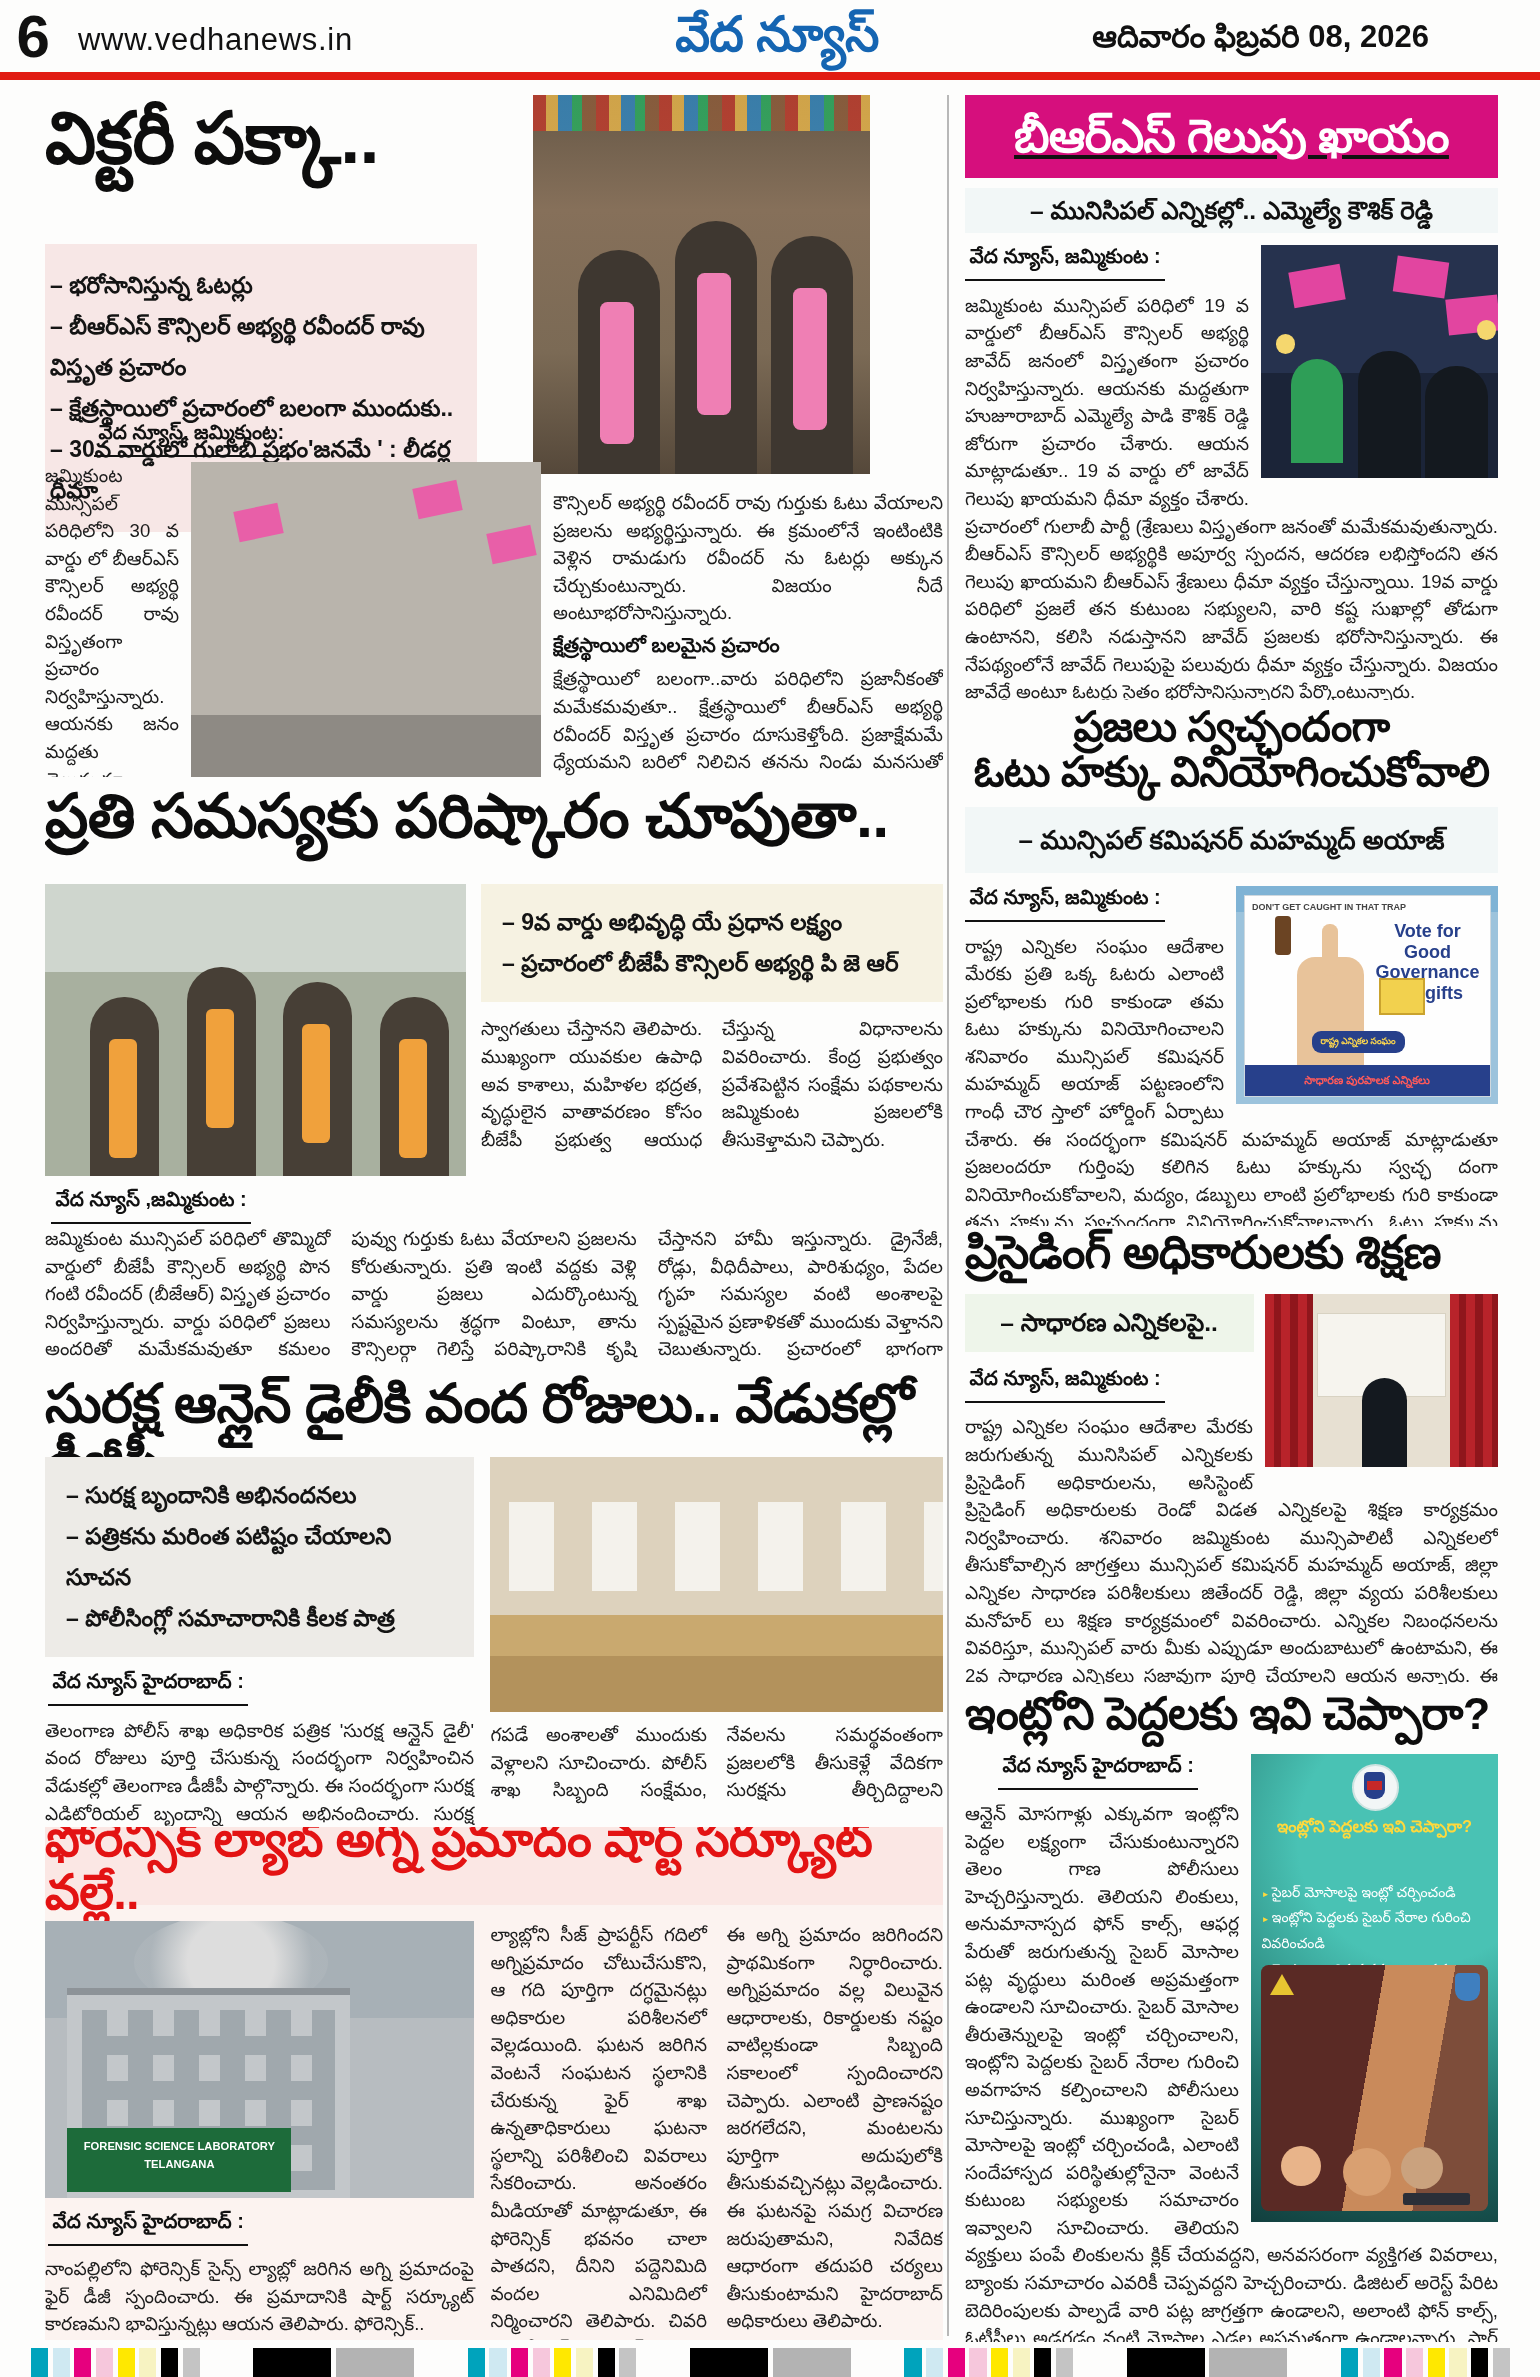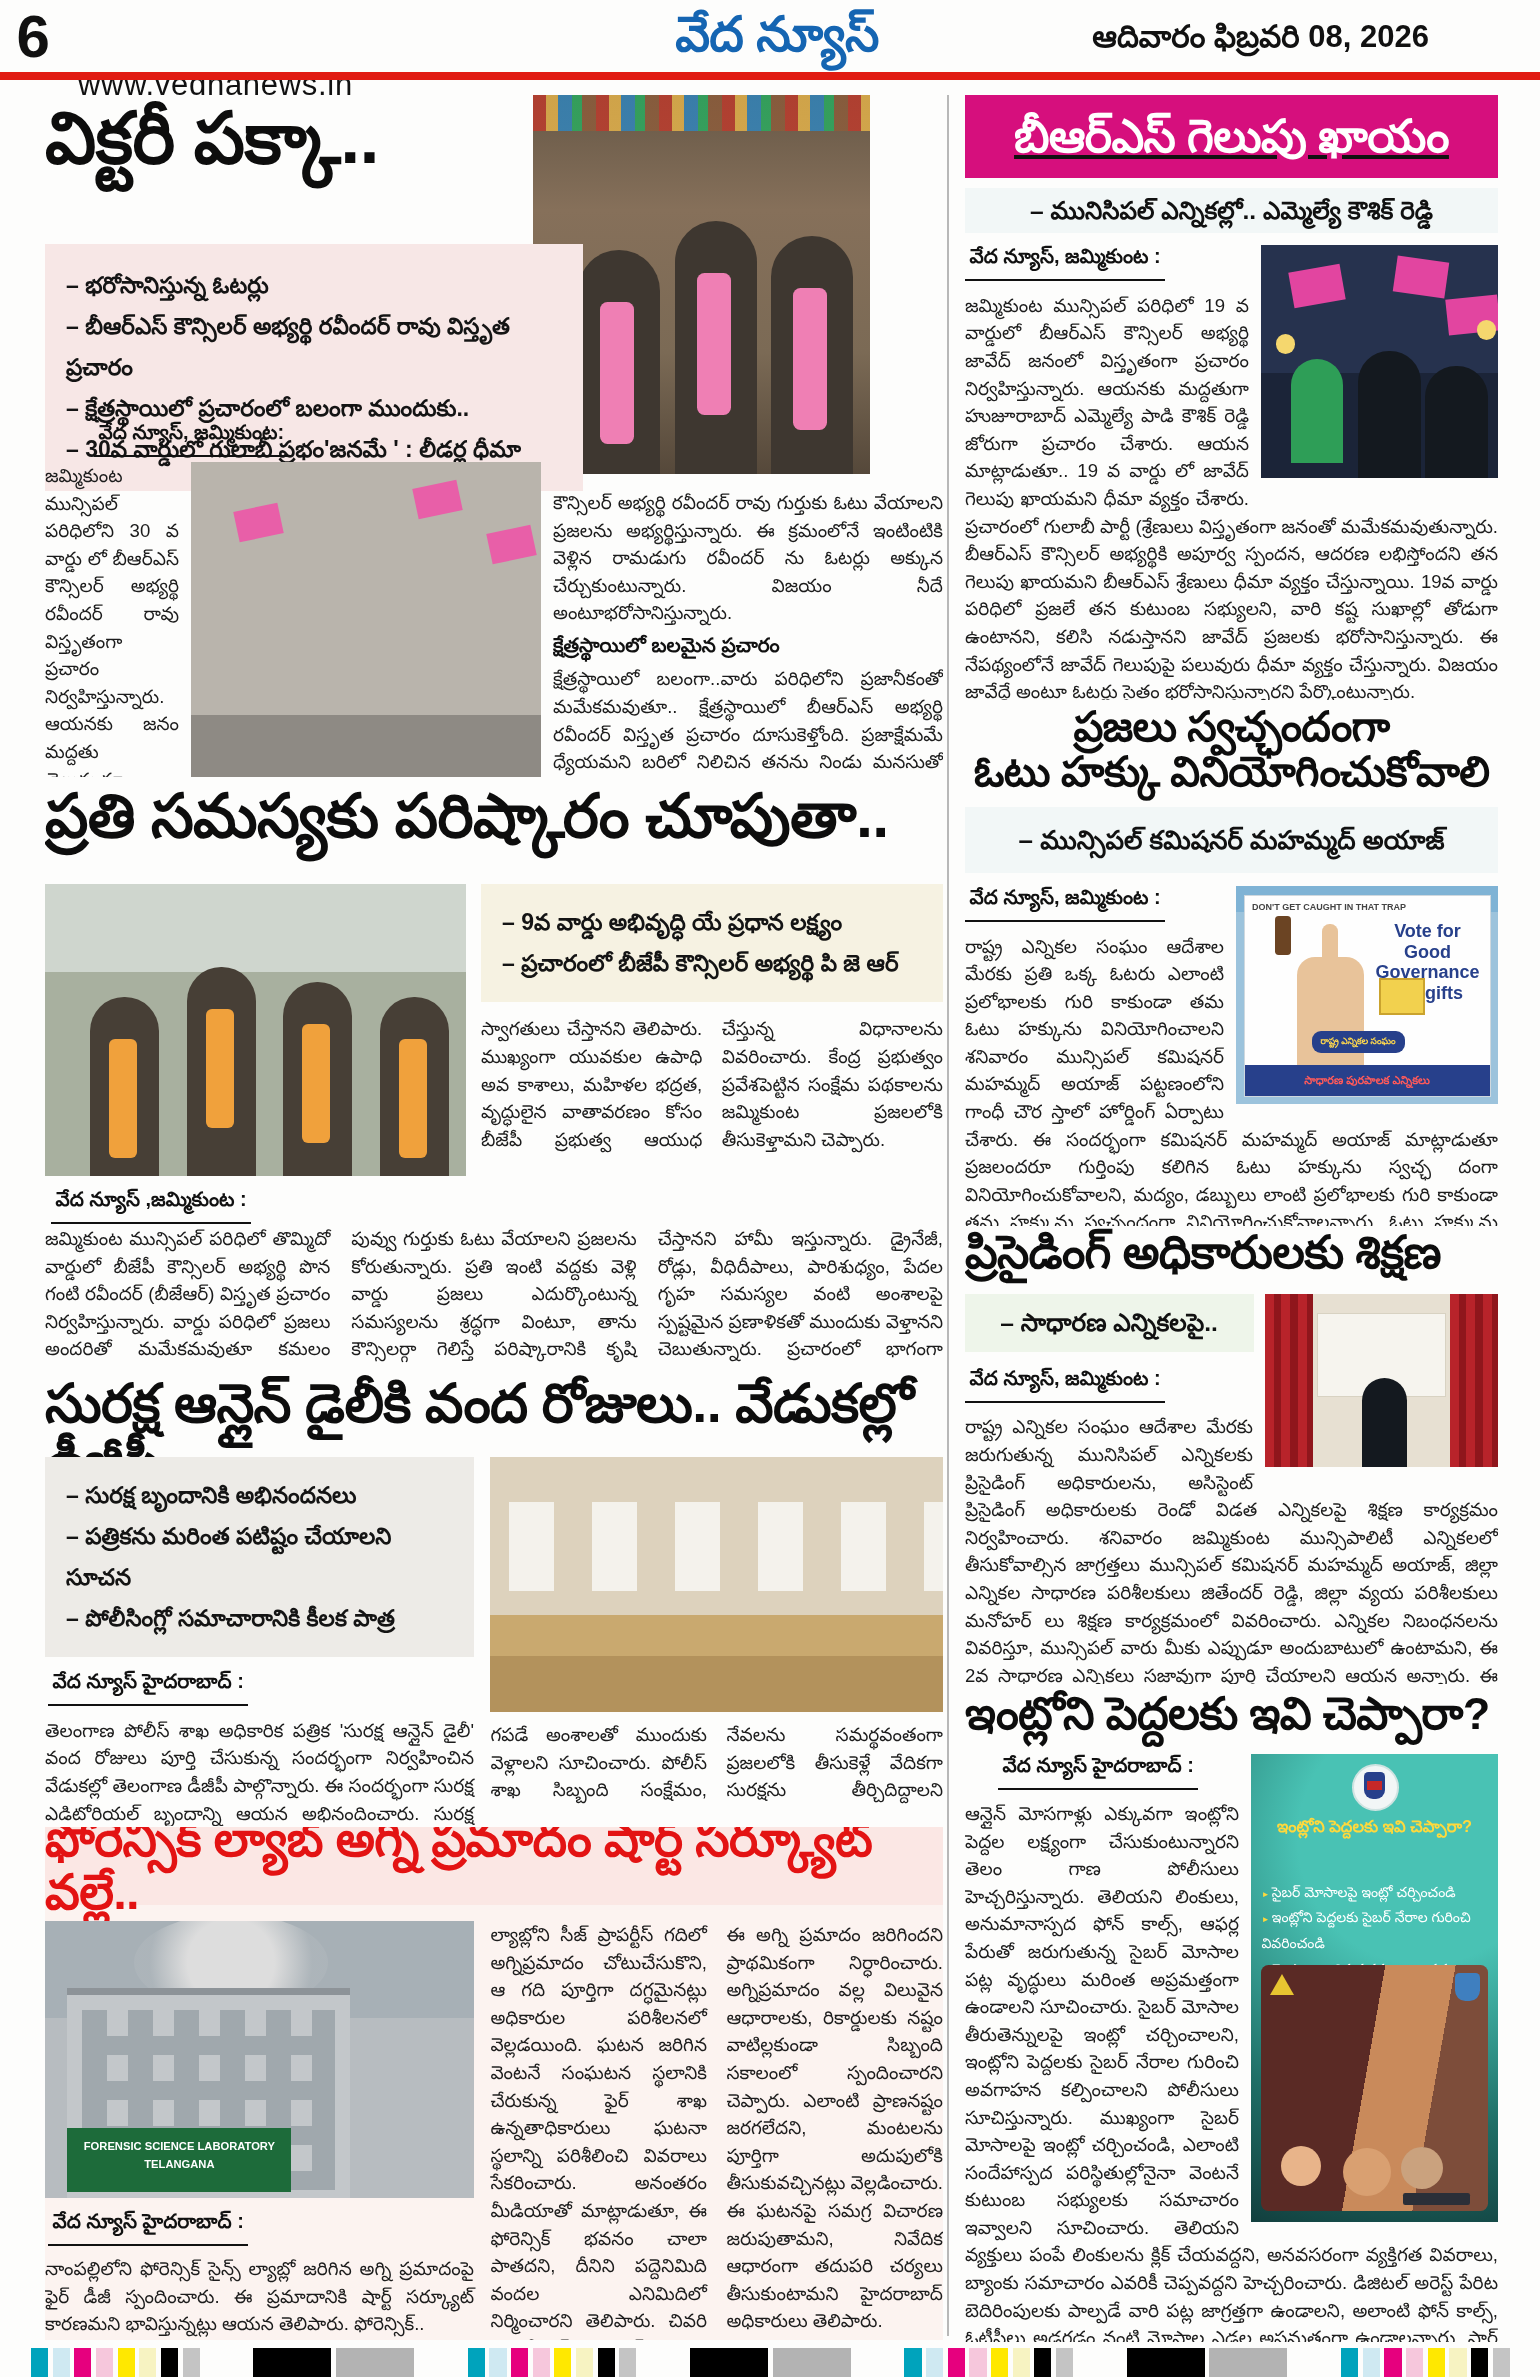--- a/index.html
+++ b/index.html
@@ -1,20 +1,20 @@
 <!DOCTYPE html>
 <html style="font-size:12px"><head>
 <meta charset="utf-8">
 <style>
   html,body{margin:0;padding:0;background:#e8e8e8;}
   .page{position:relative;width:1541px;height:2377px;background:#fdfdfc;overflow:hidden;
         font-family:"Liberation Sans","DejaVu Sans",sans-serif;color:#111;}
   
   .pagenum{position:absolute;left:16.4px;top:1.5px;font-size:60px;font-weight:bold;}
-  .site{position:absolute;left:78px;top:22.4px;font-size:31px;letter-spacing:0.7px;margin-top:45px;}
+  .site{position:absolute;left:78px;top:22.4px;font-size:31px;letter-spacing:0.7px;}
   .logo{position:absolute;left:617px;top:6px;width:320px;font-size:49px;font-weight:900;
         color:#1565b2;text-align:center;letter-spacing:-0.7px;}
   .hdate{position:absolute;right:112px;top:19.4px;font-size:31px;font-weight:bold;}
   .redline{position:absolute;left:0;top:72px;width:100%;height:8.2px;background:#e11b12;}
   .vdivider{position:absolute;left:947px;top:95px;width:1.5px;height:2241px;background:#b8b8b8;}
   
   section{position:absolute;overflow:hidden;}
   .hl{font-weight:900;color:#0d0d0d;letter-spacing:-0.7px;line-height:1.08;margin:0;}
   .byline{display:inline-block;font-size:20px;font-weight:bold;border-bottom:2.2px solid #111;
           padding:0 4.5px 6px 4.5px;}
@@ -26,21 +26,21 @@
   .photo{position:relative;overflow:hidden;background:#b9ab97;}
   
   #artA{left:45px;top:95px;width:898px;height:682px;}
   #artA .hl{position:absolute;top:4.5px;left:0;width:492px;font-size:72px;}
   .photoA{position:absolute;left:488px;top:-27px;width:337px;height:406px;
           background:linear-gradient(180deg,#5f5242 0%,#86705a 35%,#7b6a55 70%,#55483a 100%);}
   .sachets{position:absolute;left:0;top:18px;width:100%;height:45px;
      background:repeating-linear-gradient(90deg,#c0392b 0 13.4px,#e9b64a 13.4px 25px,#2e86c1 25px 39px,#27ae60 39px 49px,#8e5c3a 49px 63px);opacity:.8;}
   .figure{position:absolute;bottom:0;width:82px;height:224px;background:#3e3730;border-radius:41px 41px 0 0;}
   .figure .scarf{position:absolute;left:22.4px;top:52px;width:34px;height:142px;background:#ef7fb4;border-radius:7.5px;}
-  #artA .bullets{position:absolute;left:0;top:149px;width:538px;background:#f7e7e6;padding:21px 21px;}
+  #artA .bullets{position:absolute;left:0;top:149px;width:432px;background:#f7e7e6;padding:21px 5px;}
   #artA .byline{position:absolute;left:49px;top:326px;}
   .abody{position:absolute;left:0;top:367px;width:898px;height:315px;display:grid;
          grid-template-columns:134px 350px 1fr;gap:12px;}
   .photoB{width:100%;height:100%;
      background:linear-gradient(180deg,#b9b4ac 0 45%,#8e8a84 45% 100%);}
   .flagpink{position:absolute;width:45px;height:31px;background:#e85fa8;transform:rotate(-12deg);}
   .acol3{padding-top:27px;}
   
   #artB{left:45px;top:781px;width:898px;height:593px;}
   #artB .hl{font-size:61px;margin-top:3px;}

